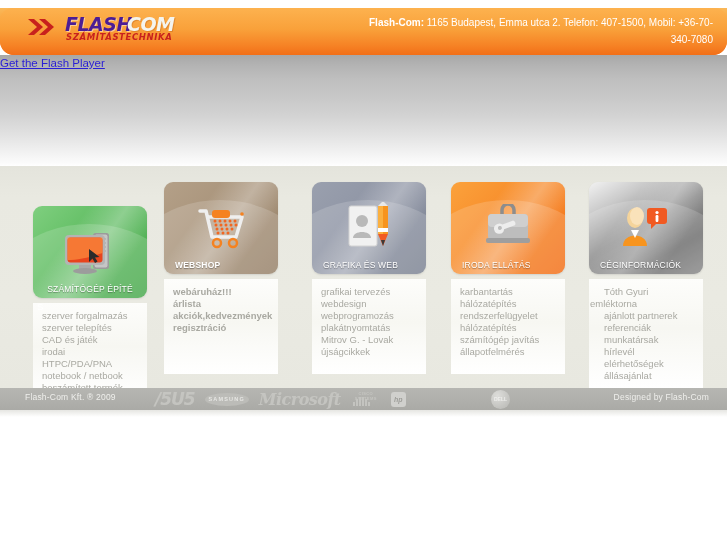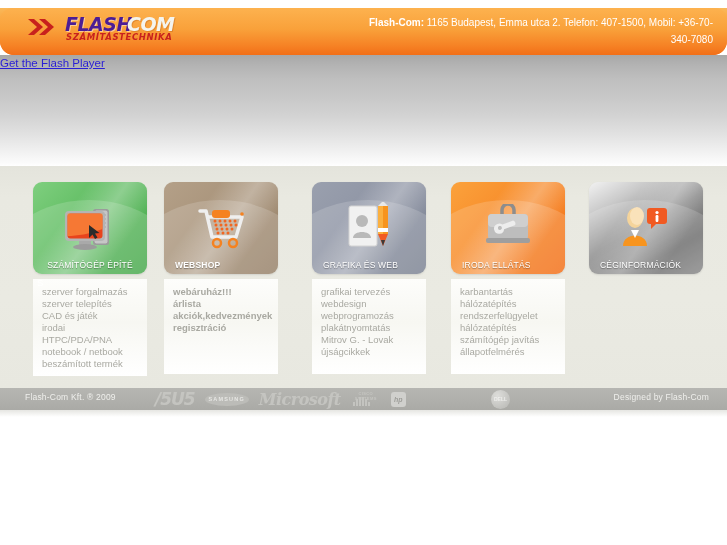--- a/index.html
+++ b/index.html
@@ -228,21 +228,21 @@
   <div class="header-contact">
     <b>Flash-Com:</b><span> 1165 Budapest, Emma utca 2. Telefon: 407-1500, Mobil: +36-70-340-7080</span>
   </div>
 
   <div class="flashbar"></div>
   <a class="flash-link" href="#">Get the Flash Player</a>
 
   <div class="strip"></div>
   <div class="cards">
 
-    <div class="card" style="left:33px;">
+    <div class="card" style="left:33px;margin-top:24px;">
       <div class="card-tile c-green">
         <div class="tile-swoosh"></div>
         <div class="tile-sheen"></div>
         <div class="tile-icon">
           <svg width="62" height="48" viewBox="0 0 62 48">
             <rect x="34" y="6" width="16" height="36" rx="2.5" fill="#9b9b9b"></rect>
             <rect x="35.5" y="7.5" width="13" height="33" rx="2" fill="#c6c6c6"></rect>
             <rect x="37.5" y="11" width="9" height="2" rx="1" fill="#8d8d8d"></rect>
             <rect x="37.5" y="15" width="9" height="2" rx="1" fill="#8d8d8d"></rect>
             <rect x="37.5" y="19" width="9" height="2" rx="1" fill="#8d8d8d"></rect>
@@ -383,20 +383,30 @@
             <g transform="translate(30,4)">
               <rect x="0" y="0" width="20" height="16" rx="3" fill="#f15a22"></rect>
               <path d="M4 16 L4 21 L9 16 Z" fill="#f15a22"></path>
               <circle cx="10" cy="4.5" r="1.6" fill="#ffffff"></circle>
               <rect x="8.6" y="7" width="2.8" height="7" rx="1.2" fill="#ffffff"></rect>
             </g>
           </svg>
         </div>
         <div class="tile-label left">CÉGINFORMÁCIÓK</div>
       </div>
+      <div class="card-list indent">
+        <div>Tóth Gyuri</div>
+        <div class="noindent">emléktorna</div>
+        <div>ajánlott partnerek</div>
+        <div>referenciák</div>
+        <div>munkatársak</div>
+        <div>hírlevél</div>
+        <div>elérhetőségek</div>
+        <div>állásajánlat</div>
+      </div>
     </div>
 
   </div>
 
   <div class="footer">
     <div class="footer-left">Flash-Com Kft. ® 2009</div>
 
     <div class="brandrow">
       <div class="brand b-asus">/5U5</div>
       <div class="brand b-samsung">SAMSUNG</div>

